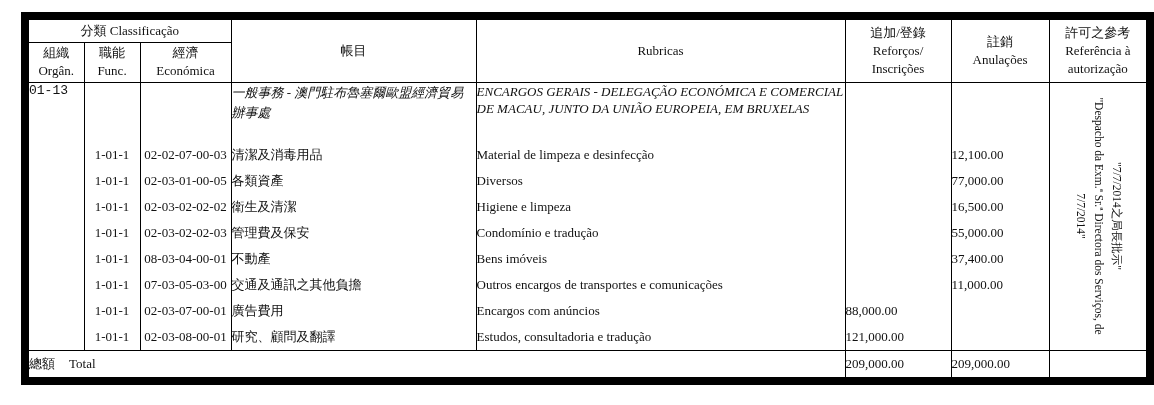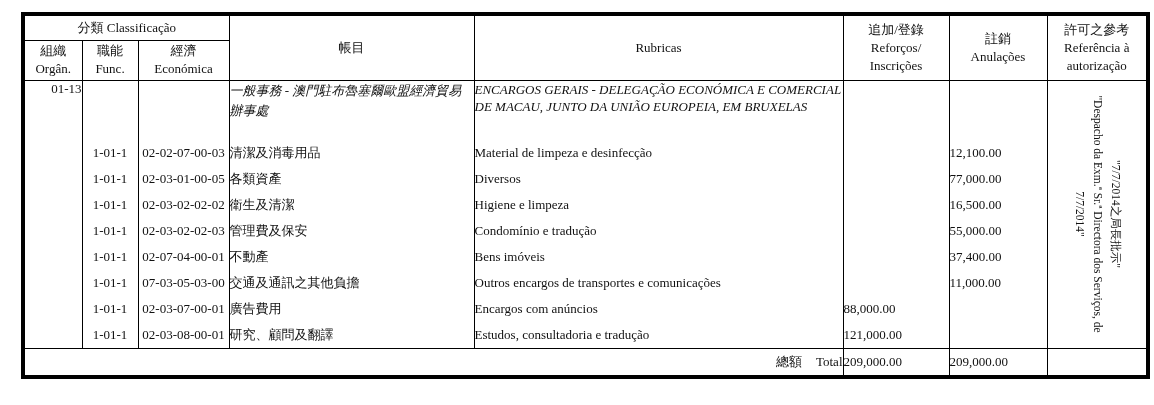--- a/index.html
+++ b/index.html
@@ -17,21 +17,21 @@
     overflow: hidden;
   }
   table.budget {
     position: absolute;
     left: 21px;
     top: 12px;
     width: 1125px;
     height: 350px;
     border-collapse: collapse;
     table-layout: fixed;
-    border: 4px solid #000000;
+    border: 8px solid #000000;
   }
   table.budget th, table.budget td {
     border: 1px solid #000;
     font-weight: normal;
     font-size: 13px;
     vertical-align: middle;
     padding: 0;
     overflow: hidden;
   }
   th.hdr {
@@ -41,41 +41,41 @@
   }
   
   tr.body td {
     border-top: 0;
     border-bottom: 0;
   }
   td.center { text-align: center; }
   td.txt { text-align: left; padding-left: 4px; padding-right: 2px; }
   td.amt { padding-right: 5px; font-variant-numeric: tabular-nums; }
   tr.block-row td { vertical-align: top; }
-  td.org-code { text-align: right; padding-top: 16px; font-size: 13px; }
+  td.org-code { text-align: left; padding-top: 16px; font-size: 13px; font-family: Liberation Mono, monospace; }
   td.acct-title { padding-top: 5px; line-height: 1.55; font-size: 13.5px; font-style: italic; }
   td.rubric-title { padding-top: 3px; line-height: 1.35; font-size: 13px; font-style: italic; }
   td.auth-cell { position: relative; }
   .rot-note {
     position: absolute;
     top: 50%;
     left: 50%;
     width: 272px;
     transform: translate(-50%, -50%) rotate(90deg);
     text-align: center;
     font-size: 11.5px;
     line-height: 1.55;
     white-space: pre-line;
   }
   tr.total-row td {
     border-top: 1px solid #000;
     border-bottom: 2px solid #000;
     height: 26px;
   }
-  td.total-label { text-align: right; padding-right: 6px; }
+  td.total-label { padding-right: 6px; }
   td.total-label .zh { margin-right: 14px; }
   tr.data-row { height: 26px; }
 </style>
 </head>
 <body>
 
 <div class="page">
   <table class="budget">
     <colgroup>
       <col style="width:59px">
@@ -157,21 +157,21 @@
       <td class="center">1-01-1</td>
       <td class="center">02-03-02-02-03</td>
       <td class="txt">管理費及保安</td>
       <td class="txt">Condomínio e tradução</td>
       <td class="amt"></td>
       <td class="amt">55,000.00</td>
     </tr>
     <tr class="body data-row">
       <td></td>
       <td class="center">1-01-1</td>
-      <td class="center">02-07-04-00-01</td>
+      <td class="center">08-03-04-00-01</td>
       <td class="txt">不動產</td>
       <td class="txt">Bens imóveis</td>
       <td class="amt"></td>
       <td class="amt">37,400.00</td>
     </tr>
     <tr class="body data-row">
       <td></td>
       <td class="center">1-01-1</td>
       <td class="center">07-03-05-03-00</td>
       <td class="txt">交通及通訊之其他負擔</td>

